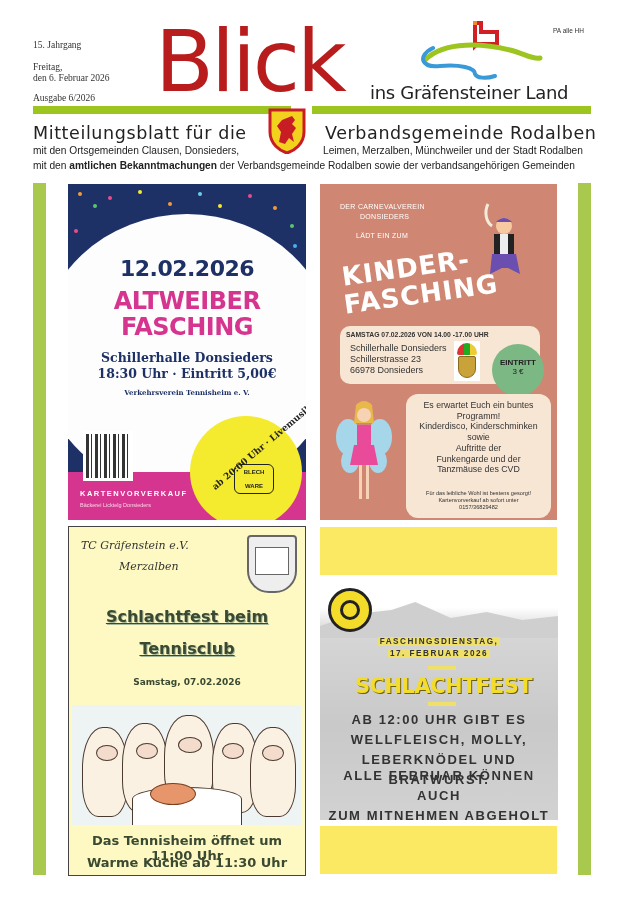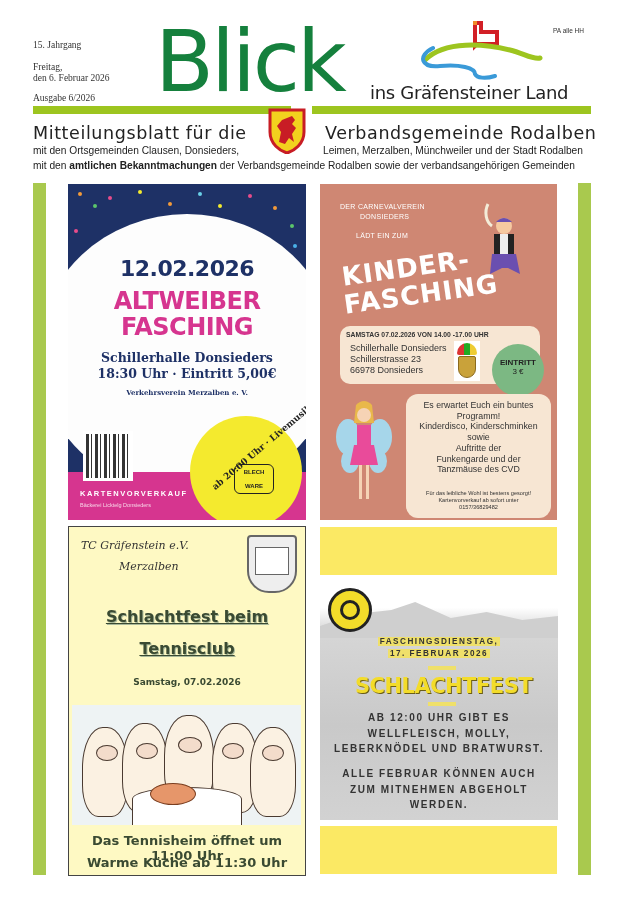--- a/index.html
+++ b/index.html
@@ -5,21 +5,21 @@
   * { box-sizing: border-box; margin: 0; padding: 0; }
   html, body { width: 625px; height: 897px; background: #ffffff; overflow: hidden; }
   body { position: relative; font-family: "Liberation Sans", sans-serif; color: #222; }
 
   .abs { position: absolute; }
 
   
   .meta { font-family: "Liberation Serif", serif; font-size: 9.5px; color: #333; line-height: 1.15; }
   .pa { font-family: "Liberation Sans", sans-serif; font-size: 6.5px; color: #333; }
 
-  .blick { font-family: "DejaVu Sans", sans-serif; font-weight: normal; color: #15803d; font-size: 86px; letter-spacing: -3px; line-height: 1; }
+  .blick { font-family: "DejaVu Sans", sans-serif; font-weight: normal; color: #b91c1c; font-size: 86px; letter-spacing: -3px; line-height: 1; }
   .sub-title { font-family: "DejaVu Sans", sans-serif; font-size: 18px; color: #222; letter-spacing: -0.3px; }
 
   .green-bar { background: #9dc51f; }
   .side-bar { background: #a9c94e; }
 
   .mitt-left, .mitt-right { font-family: "DejaVu Sans", sans-serif; font-size: 17.5px; color: #222; letter-spacing: 0.6px; }
   .small-line { font-family: "Liberation Sans", sans-serif; font-size: 10.2px; color: #222; white-space: nowrap; }
   .small-line b { font-weight: bold; }
 
   
@@ -78,21 +78,21 @@
 
   
   .ad4 { left: 320px; top: 584px; width: 238px; height: 236px; background: linear-gradient(180deg, #fff 0 10%, #d6d6d6 20%, #c9c9c9 60%, #d2d2d2 100%); overflow: hidden; }
   .ad4 .mount { position: absolute; left: 0; top: 14px; width: 100%; height: 40px; background: #cfcfcf; clip-path: polygon(0 70%, 15% 40%, 30% 30%, 40% 10%, 55% 50%, 70% 35%, 85% 55%, 100% 45%, 100% 100%, 0 100%); }
   .ad4 .badge { position: absolute; left: 8px; top: 4px; width: 44px; height: 44px; border-radius: 50%; background: #f3dc2a; border: 3px solid #222; }
   .ad4 .badge-in { position: absolute; left: 9px; top: 9px; width: 20px; height: 20px; border-radius: 50%; border: 3px solid #222; }
   .ad4 .fd { position: absolute; width: 100%; text-align: center; font-weight: bold; font-size: 8.2px; color: #333; letter-spacing: 1.5px; line-height: 1.45; }
   .ad4 .fd span { background: #efe06a; padding: 0 2px; }
   .ad4 .sf { position: absolute; width: 100%; text-align: center; font-family: "DejaVu Sans", sans-serif; font-weight: bold; font-size: 21px; color: #f3dc2a; letter-spacing: -0.5px; text-shadow: 1px 1px 0 #6b5e16; padding-left: 9px; }
   .ad4 .dash { position: absolute; left: 108px; width: 28px; height: 4px; background: #efe06a; }
-  .ad4 .body { position: absolute; width: 100%; text-align: center; font-weight: bold; font-size: 10px; color: #333; letter-spacing: 1.6px; line-height: 1.55; }
+  .ad4 .body { position: absolute; width: 100%; text-align: center; font-weight: bold; font-size: 13px; color: #333; letter-spacing: 1.6px; line-height: 1.55; }
 </style>
 </head>
 <body>
 
 <div class="abs meta" style="left:33px;top:40px;">15. Jahrgang</div>
 <div class="abs meta" style="left:33px;top:62px;">Freitag,</div>
 <div class="abs meta" style="left:33px;top:73px;">den 6. Februar 2026</div>
 <div class="abs meta" style="left:33px;top:93px;">Ausgabe 6/2026</div>
 
 <div class="abs blick" style="left:155px;top:18px;">Blick</div>
@@ -135,21 +135,21 @@
   <div class="confetti" style="left:205px;top:22px;background:#f39a3a;"></div>
   <div class="confetti" style="left:222px;top:40px;background:#5bc56b;"></div>
   <div class="confetti" style="left:6px;top:45px;background:#e84c8b;"></div>
   <div class="confetti" style="left:225px;top:60px;background:#4ab0e8;"></div>
   <div class="circle"></div>
   <div class="date">12.02.2026</div>
   <div class="title" style="top:105px;">ALTWEIBER</div>
   <div class="title" style="top:131px;">FASCHING</div>
   <div class="venue" style="top:166px;">Schillerhalle Donsieders</div>
   <div class="venue" style="top:182px;">18:30 Uhr · Eintritt 5,00€</div>
-  <div class="org" style="top:204px;">Verkehrsverein Merzalben e. V.</div>
+  <div class="org" style="top:204px;">Verkehrsverein Tennisheim e. V.</div>
   <div class="pink"></div>
   <div class="qr">
       <div class="qr-inner"></div>
     </div>
   <div class="kv">KARTENVORVERKAUF</div>
   <div class="kv2">Bäckerei Licktelg Donsieders</div>
   <div class="yellow"></div>
   <div class="yellow-text" style="left:142px;top:300px;">ab 20:00 Uhr · Livemusik</div>
   <div class="band" style="left:166px;top:280px;">BLECH WARE</div>
 </div>

